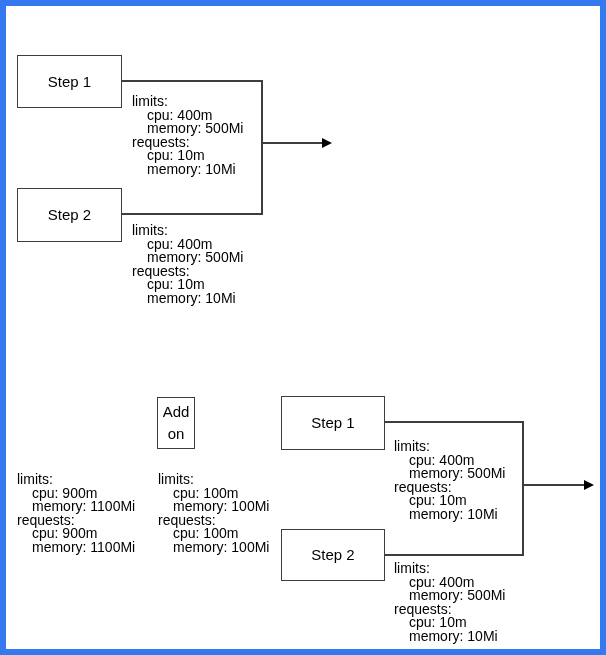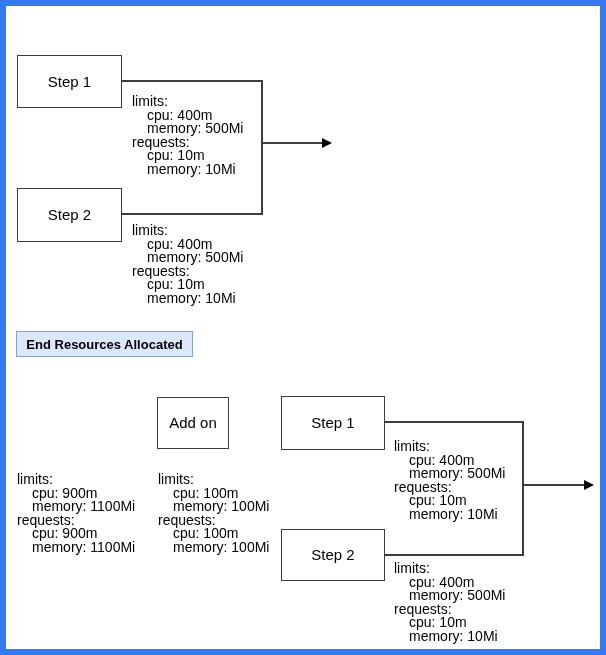--- a/index.html
+++ b/index.html
@@ -59,24 +59,23 @@
 
   <div class="ann" style="left:132px; top:224px">
     <div>limits:</div>
     <div class="ind">cpu: 400m</div>
     <div class="ind">memory: 500Mi</div>
     <div>requests:</div>
     <div class="ind">cpu: 10m</div>
     <div class="ind">memory: 10Mi</div>
   </div>
 
-  <div class="titlebox" style="left:16px; top:331px; width:177px; height:26px">End Resources Allocated</div>
 
 
-  <div class="node" style="left:157px; top:397px; width:72px; height:52px">Add on</div>
+  <div class="node" style="left:157px; top:397px; width:38px; height:52px">Add on</div>
 
   <div class="node" style="left:281px; top:396px; width:104px; height:54px">Step 1</div>
 
   <div class="node" style="left:281px; top:529px; width:104px; height:52px">Step 2</div>
 
   <div class="hline" style="left:384px; top:421px; width:140px"></div>
   <div class="hline" style="left:384px; top:554px; width:140px"></div>
   <div class="vline" style="left:522px; top:421px; height:135px"></div>
   <div class="hline" style="left:522px; top:484px; width:64px"></div>
   <div class="ah" style="left:584px; top:480px"></div>

